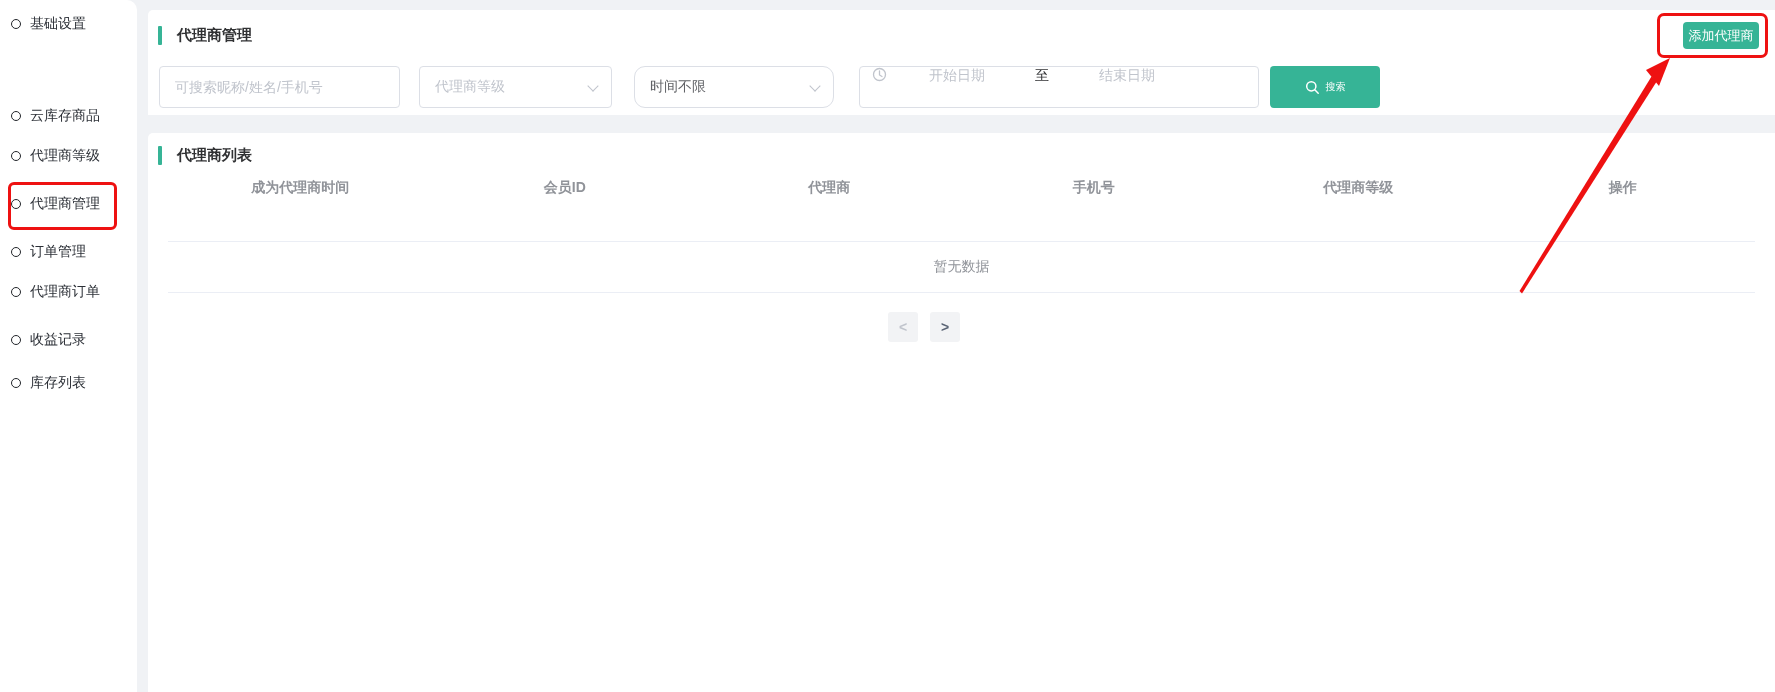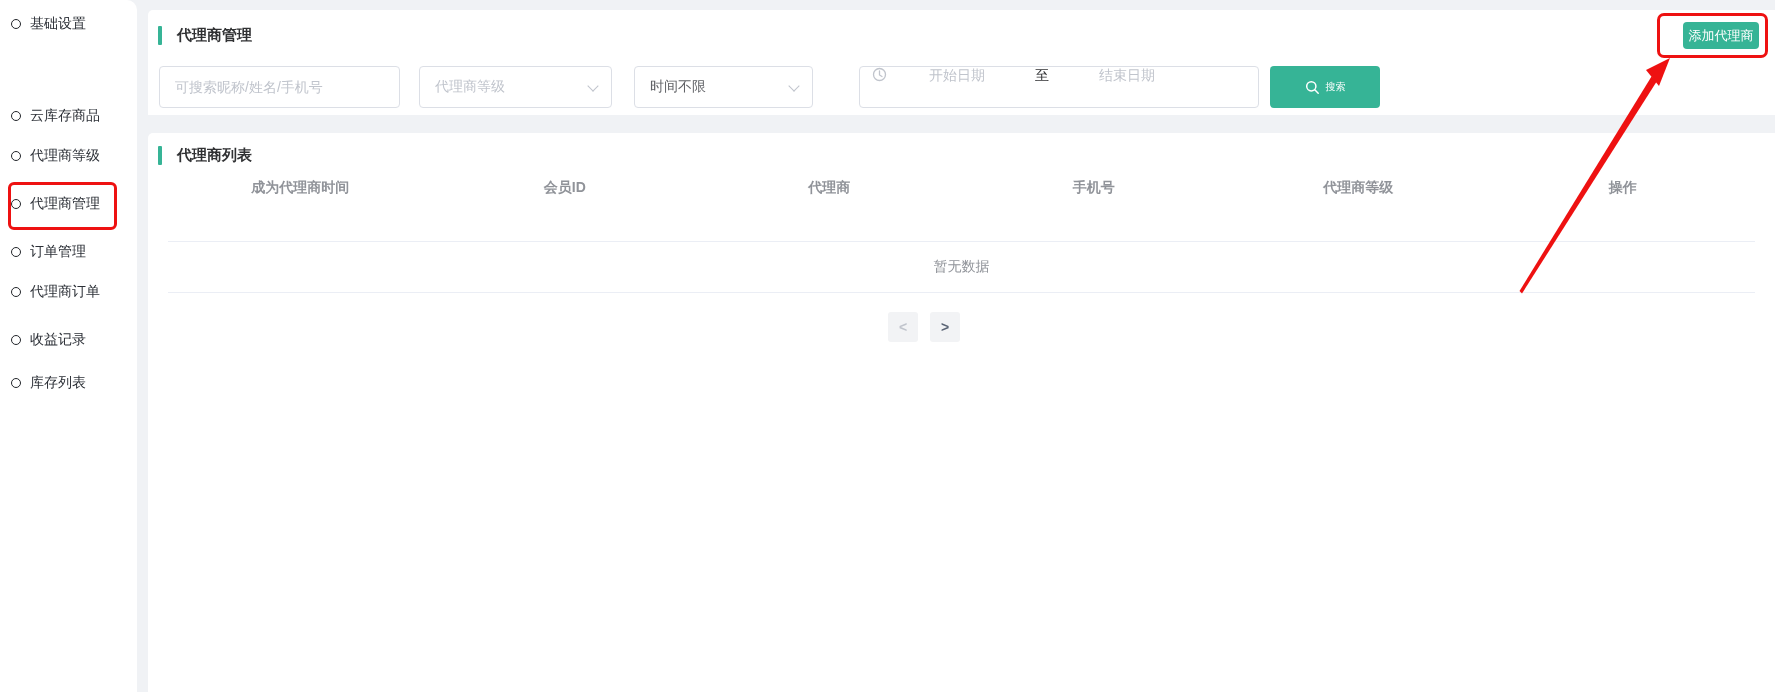--- a/index.html
+++ b/index.html
@@ -144,21 +144,21 @@
   <div class="filter-row">
     <div class="ipt" style="left:11px; width:241px;">
       <input type="text" placeholder="可搜索昵称/姓名/手机号" style="">
     </div>
 
     <div class="sel" style="left:271px; width:193px;">
       <span class="sel-text ph">代理商等级</span>
       <span class="caret"></span>
     </div>
 
-    <div class="sel" style="left:486px; width:179px;">
+    <div class="sel" style="left:486px; width:200px;border-radius:11px;">
       <span class="sel-text val">时间不限</span>
       <span class="caret"></span>
     </div>
 
     <div class="daterange" style="left:711px; width:400px;">
       <svg class="clock" width="15" height="15" viewBox="0 0 15 15">
         <circle cx="7.5" cy="7.5" r="6" fill="none" stroke="#c0c4cc" stroke-width="1.3"></circle>
         <polyline points="7.5,4 7.5,8 10,9.5" fill="none" stroke="#c0c4cc" stroke-width="1.3" stroke-linecap="round"></polyline>
       </svg>
       <input type="text" placeholder="开始日期" style="">

